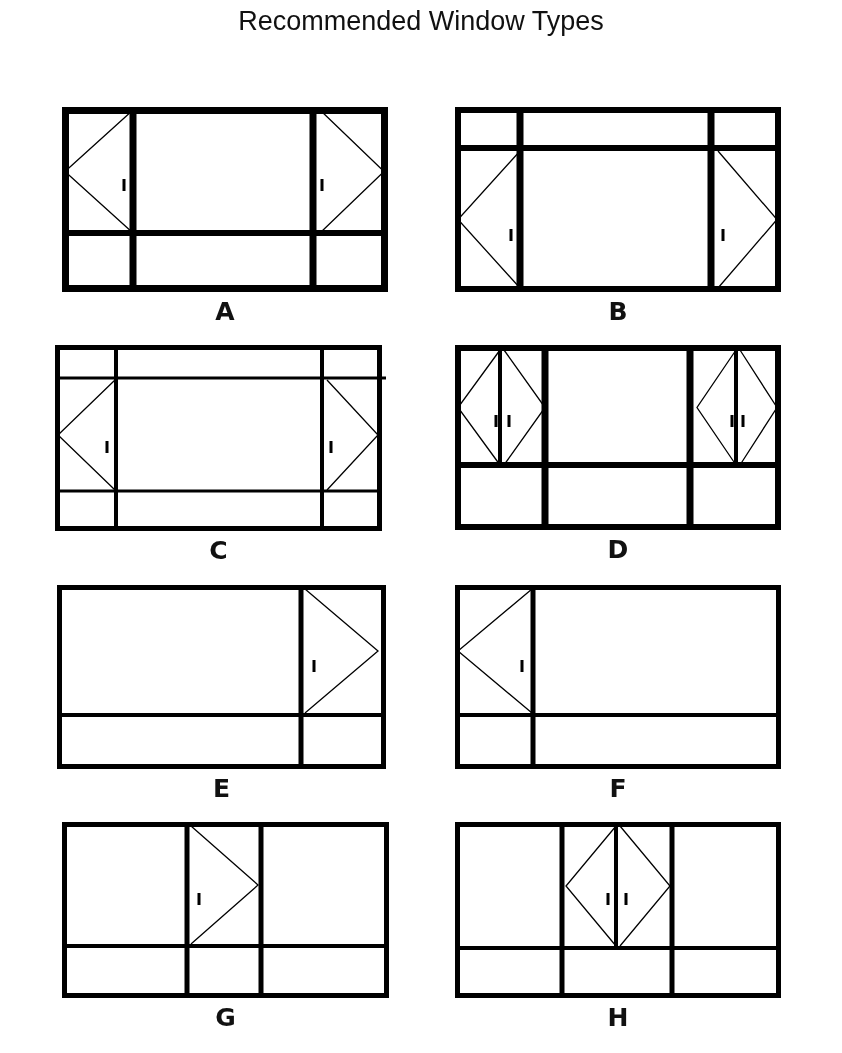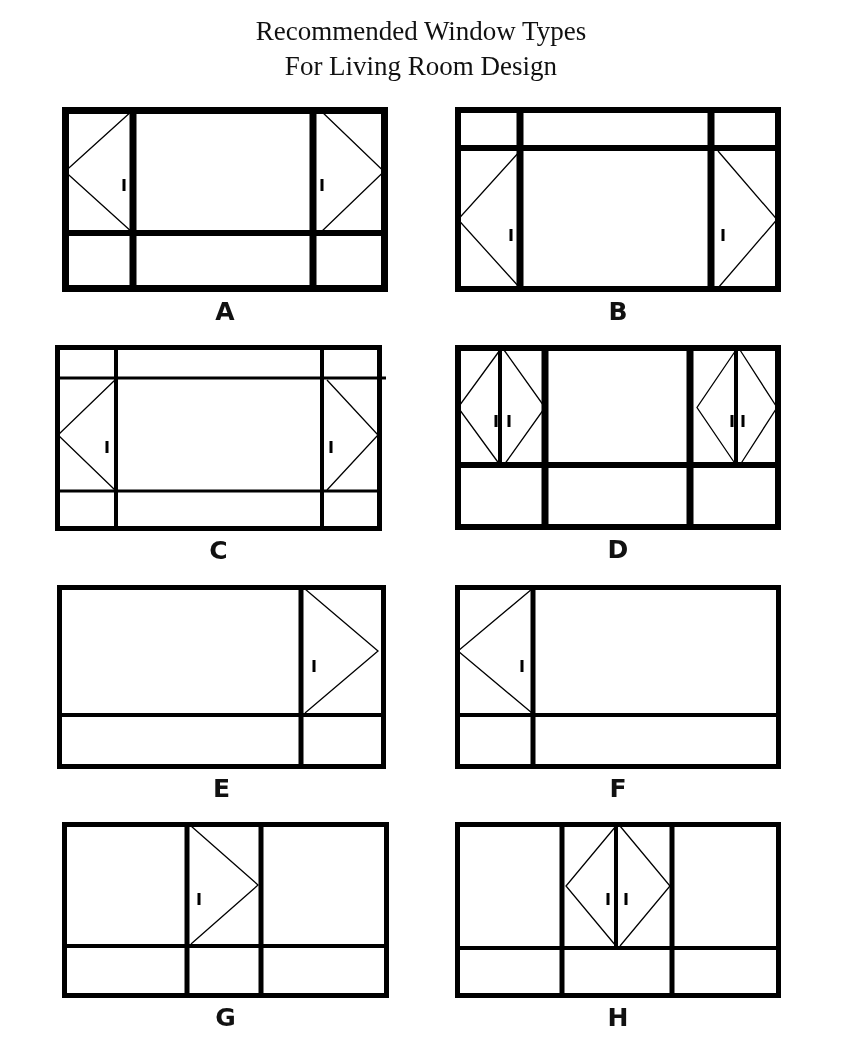--- a/index.html
+++ b/index.html
@@ -1,26 +1,25 @@
 <!DOCTYPE html>
 <html><head>
 <meta charset="utf-8">
 <style>
   html,body{margin:0;padding:0;background:#ffffff;}
   body{width:842px;height:1053px;position:relative;overflow:hidden;font-family:"Liberation Sans",sans-serif;}
-  #title{position:absolute;left:0;top:14px;width:842px;text-align:center;font-size:27px;line-height:35px;color:#111;font-family:Liberation Serif, serif;}
+  #title{position:absolute;left:0;top:4px;width:842px;text-align:center;font-size:27px;line-height:35px;color:#111;}
   #canvas{position:absolute;left:0;top:0;}
   .lbl{font-family:"DejaVu Sans",sans-serif;font-weight:bold;font-size:25px;fill:#111;}
 </style>
 </head>
 <body>
 
 <div id="title">
   <div>Recommended Window Types</div>
-  <div>For Living Room Design</div>
 </div>
 
 <svg id="canvas" width="842" height="1053" viewBox="0 0 842 1053">
     <g>
       <polyline points="133,110 65,171.5 133,233" fill="none" stroke="#000000" stroke-width="1.3"></polyline>
       <rect x="122.5" y="179" width="3" height="12" fill="#000000"></rect>
       <polyline points="320,110 384,171.5 320,233" fill="none" stroke="#000000" stroke-width="1.3"></polyline>
       <rect x="320.5" y="179" width="3" height="12" fill="#000000"></rect>
       <rect x="129.5" y="107" width="7" height="185" fill="#000000"></rect>
       <rect x="309.5" y="107" width="7" height="185" fill="#000000"></rect>

